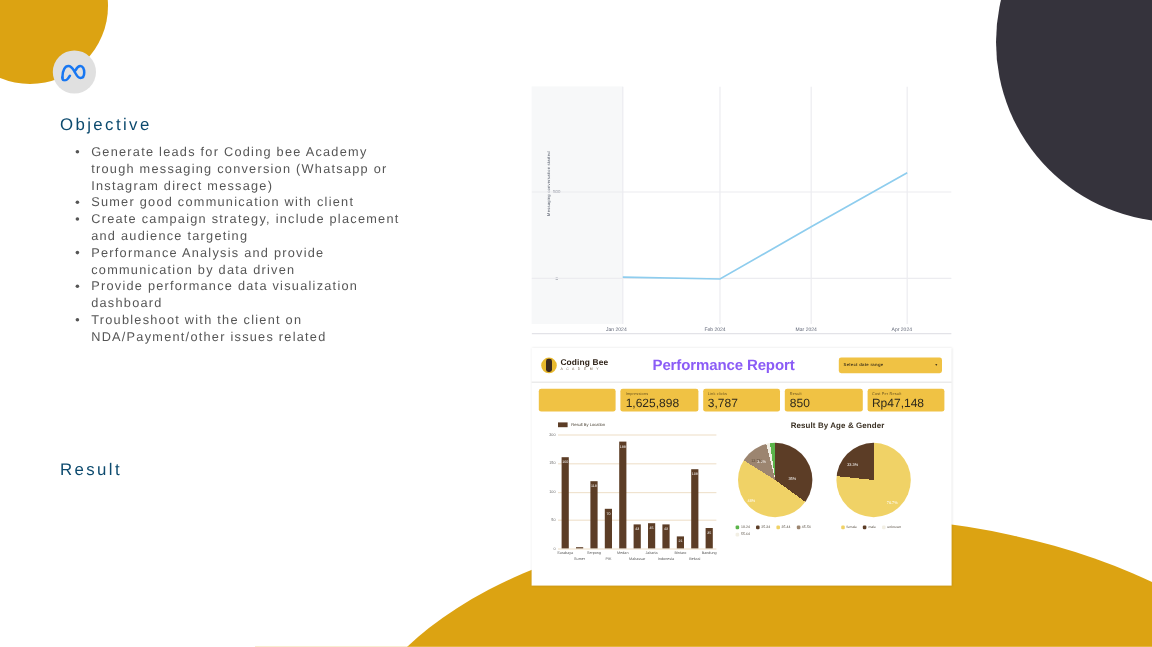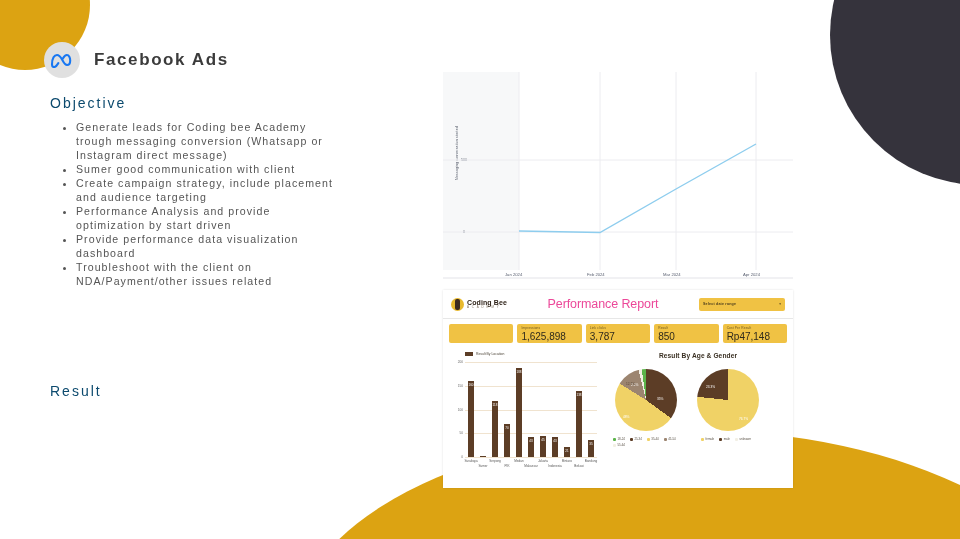--- a/index.html
+++ b/index.html
@@ -46,21 +46,21 @@
     background:#ffffff;box-shadow:0 0 2px rgba(0,0,0,.12);}
   #dash-header{display:flex;align-items:center;height:28px;padding:0 8px;gap:6px;
     border-bottom:1px solid #e7e7e7;}
   #cb-logo{display:flex;align-items:center;gap:3px;}
   #cb-logo-mark{width:13px;height:13px;border-radius:50%;background:#e8b92e;position:relative;}
   #cb-logo-mark:before{content:"";position:absolute;left:4.3px;top:1px;width:4.4px;height:11px;
     background:#3c2a1e;border-radius:2px;}
   #cb-logo-text{line-height:1;}
   #cb-name{font-size:7px;font-weight:bold;color:#2e2218;letter-spacing:.1px;}
   #cb-sub{font-size:2.9px;letter-spacing:1.1px;color:#7a6a5a;}
-  #dash-title{flex:1;text-align:center;font-size:12.5px;font-weight:normal;color:#ec4899;
+  #dash-title{flex:1;text-align:center;font-size:12.5px;font-weight:bold;color:#8b5cf6;
     letter-spacing:-.1px;}
   #date-range-select{width:78px;height:13px;background:#f0c244;border-radius:2px;
     display:flex;align-items:center;justify-content:space-between;padding:0 4px;}
   #date-range-label{font-size:3.6px;color:#4a3c1d;font-weight:bold;letter-spacing:.2px;}
   #date-range-caret{font-size:3.4px;color:#4a3c1d;}
 
   #kpi-row{display:flex;gap:4px;padding:5px 6px 4px 6px;}
   .kpi-card{flex:1;height:19px;background:#f0c244;border-radius:2px;padding:2px 4px;
     box-sizing:border-box;overflow:hidden;}
   .kpi-label{font-size:3.2px;color:#6b5520;letter-spacing:.15px;line-height:5px;}
@@ -109,32 +109,31 @@
 <div class="deco" id="deco-gold-bottom"></div>
 <div id="deco-blue-br"></div>
 
 <div id="brand-row">
   <div id="meta-logo-badge">
     <svg width="24" height="16" viewBox="0 0 24 16" aria-hidden="true">
       <path d="M2 12.5C2 6 4.4 3 7 3c2.2 0 3.5 1.8 4.9 4.3C13.4 9.9 14.6 13 17 13c2.2 0 3.2-2 3.2-4.6 0-2.8-1.2-5.4-3.3-5.4-1.6 0-2.9 1.5-4 3.6" fill="none" stroke="#1877f2" stroke-width="2.1" stroke-linecap="round"></path>
       <path d="M2 12.5c0 1.7.9 2.6 2.1 2.6 1.7 0 2.8-1.6 4.2-4" fill="none" stroke="#1877f2" stroke-width="2.1" stroke-linecap="round"></path>
     </svg>
   </div>
-  <div id="page-title">Facebook Ads</div>
 </div>
 
 <div id="left-col">
   <div class="sec-heading">Objective</div>
   <ul class="bullets">
     <li>Generate leads for Coding bee Academy trough messaging conversion (Whatsapp or Instagram direct message)</li>
   </ul>
   <ul class="bullets">
     <li>Sumer good communication with client</li>
     <li>Create campaign strategy, include placement and audience targeting</li>
-    <li>Performance Analysis and provide optimization by start driven</li>
+    <li>Performance Analysis and provide communication by data driven</li>
     <li>Provide performance data visualization dashboard</li>
     <li>Troubleshoot with the client on NDA/Payment/other issues related</li>
   </ul>
 </div>
 
 <div id="result-block">
   <div class="sec-heading">Result</div>
 </div>
 
 <div id="line-chart-card">

